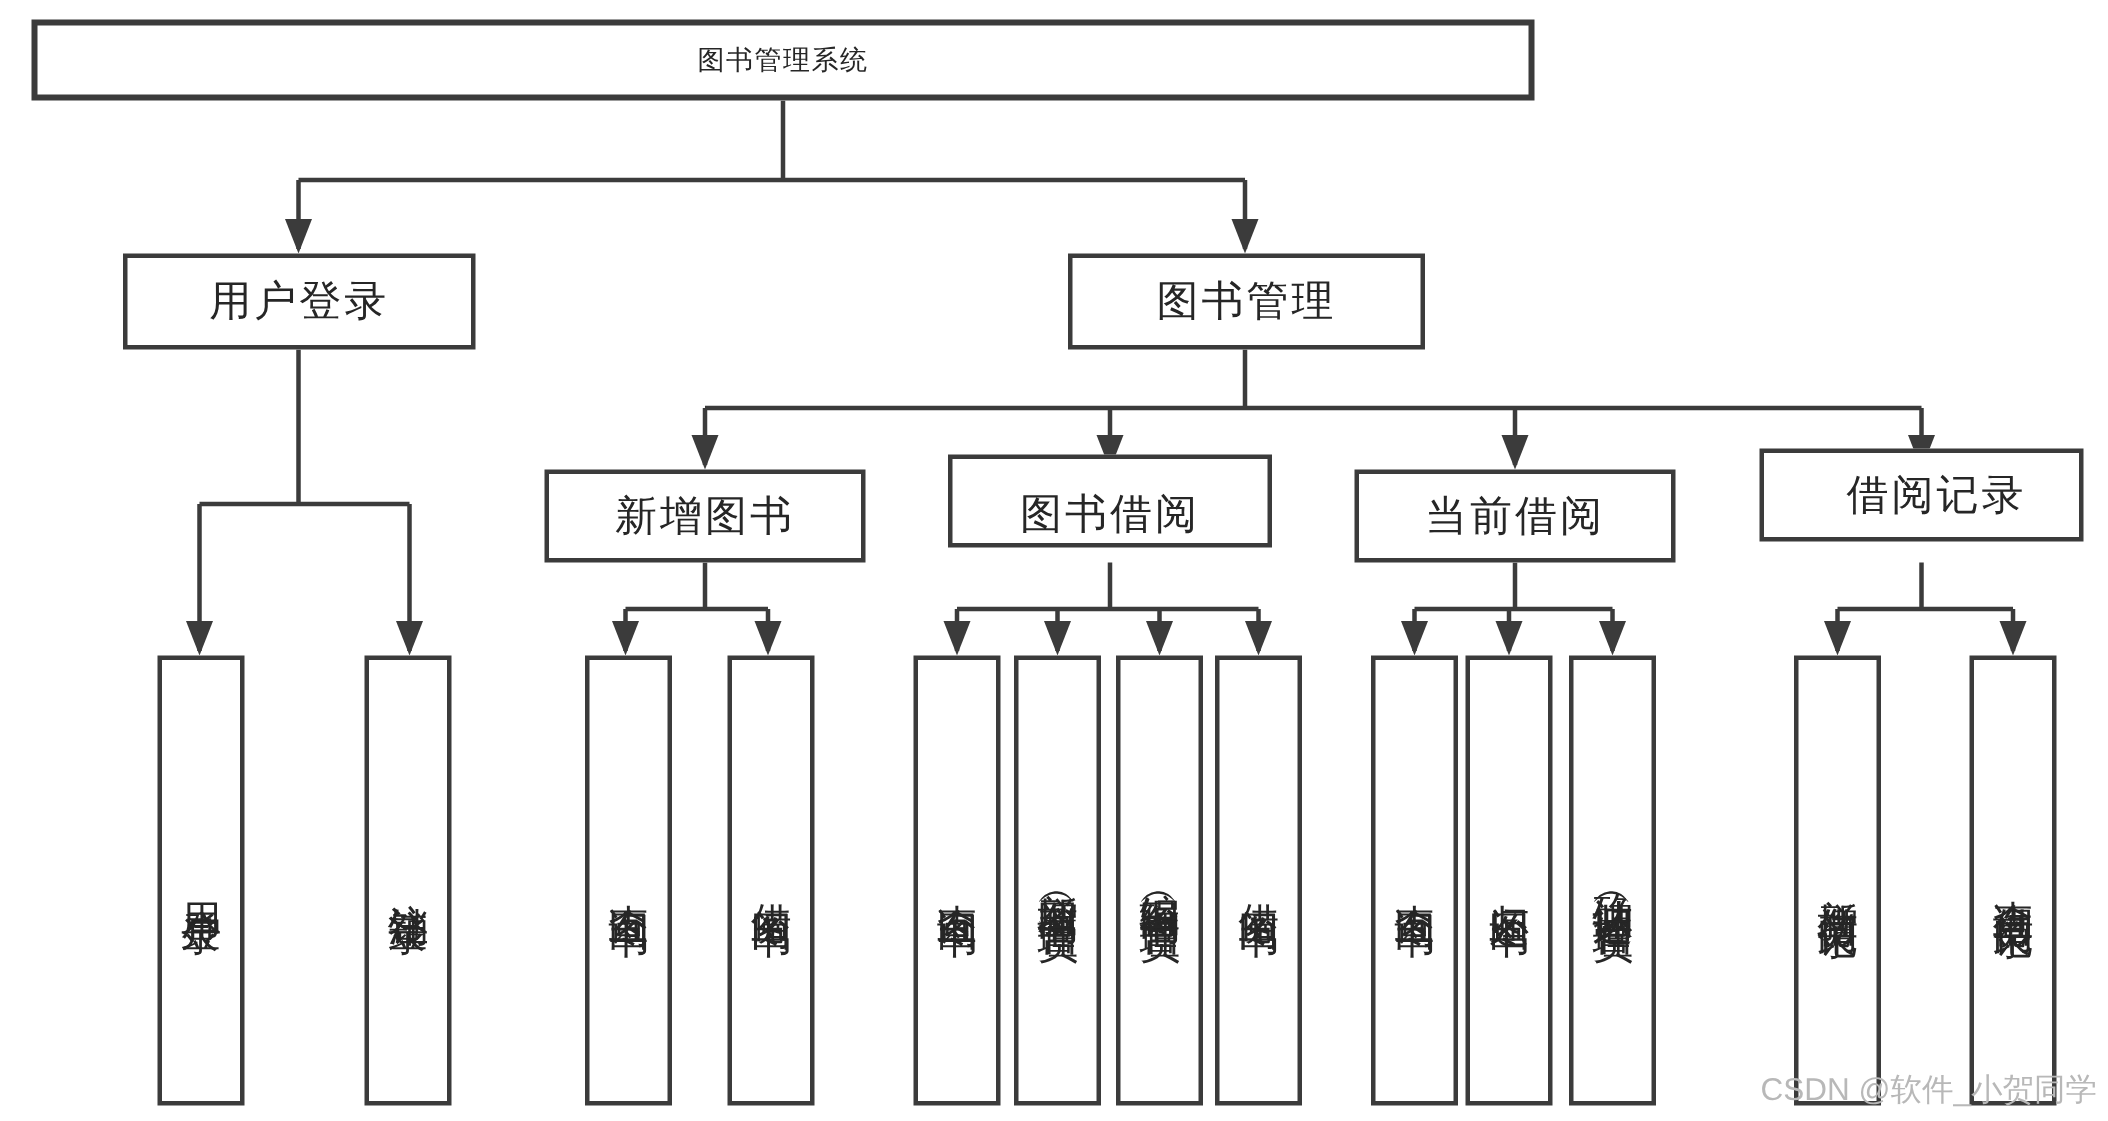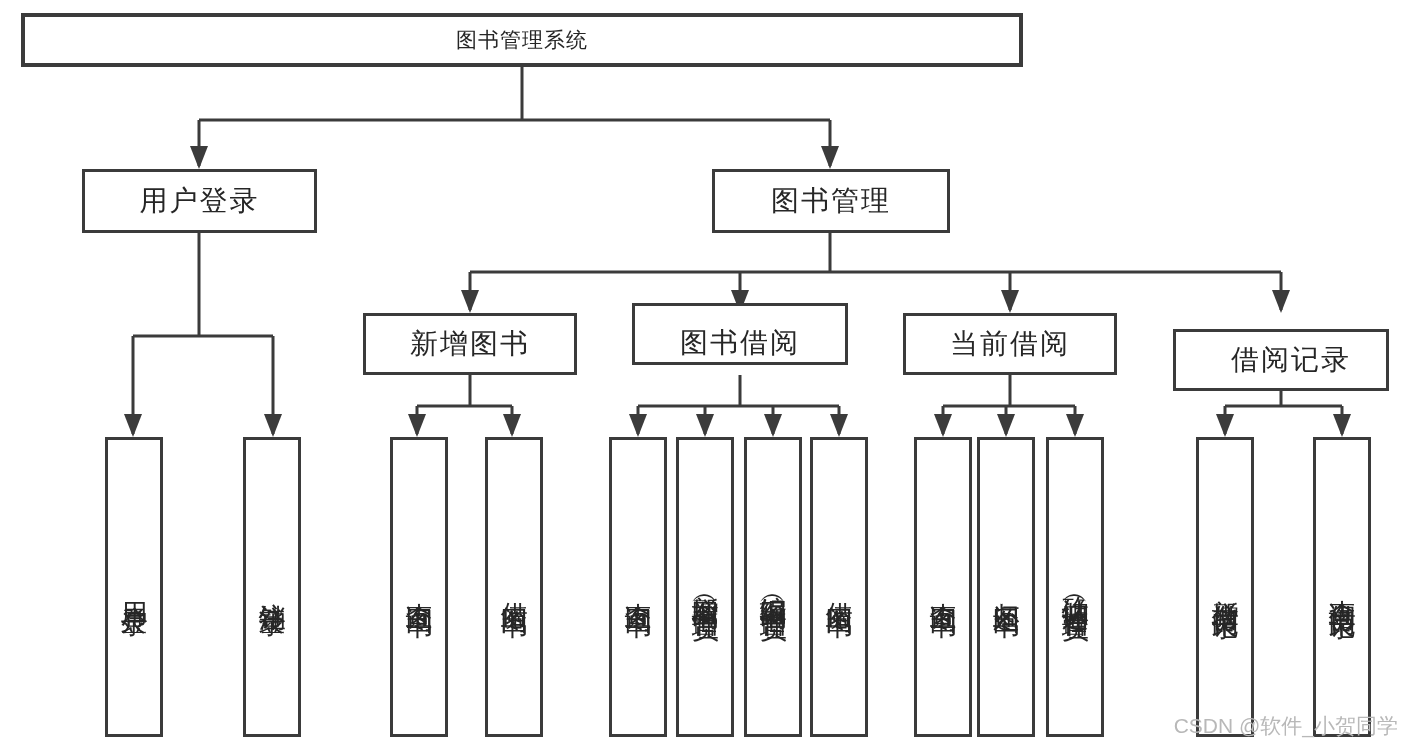--- a/index.html
+++ b/index.html
@@ -22,21 +22,21 @@
     color:var(--line);
     pointer-events:none;
   }
   .box{
     position:absolute;
     background:#fff;
     border:3px solid var(--line);
     display:flex;align-items:center;justify-content:center;
     text-align:center;
   }
-  .box.root{border-width:4px;font-size:21px;letter-spacing:1px;}
+  .box.root{border-width:4px;font-size:18px;letter-spacing:1px;}
   .box.lvl2{font-size:28px;letter-spacing:2px;}
   .box.lvl3{font-size:28px;letter-spacing:2px;}
   .box.leaf{font-size:27px;}
   .vtext{
     writing-mode:vertical-rl;
     text-orientation:mixed;
     letter-spacing:3px;
     line-height:1.05;
   }
   .watermark{
@@ -104,21 +104,21 @@
 
   <div class="box lvl3" style="left:363px;top:313px;width:214px;height:62px;">
     <span>新增图书</span>
   </div>
   <div class="box lvl3" style="left:632px;top:303px;width:216px;height:62px;align-items:flex-end;">
     <span>图书借阅</span>
   </div>
   <div class="box lvl3" style="left:903px;top:313px;width:214px;height:62px;">
     <span>当前借阅</span>
   </div>
-  <div class="box lvl3" style="left:1173px;top:329px;width:216px;height:62px;padding-left:20px;">
+  <div class="box lvl3" style="left:1173px;top:299px;width:216px;height:62px;padding-left:20px;">
     <span>借阅记录</span>
   </div>
 
   <div class="box leaf" style="left:105px;top:437px;width:58px;height:300px;">
     <span class="vtext">用户登录</span>
   </div>
   <div class="box leaf" style="left:243px;top:437px;width:58px;height:300px;">
     <span class="vtext">注销登录</span>
   </div>
 

